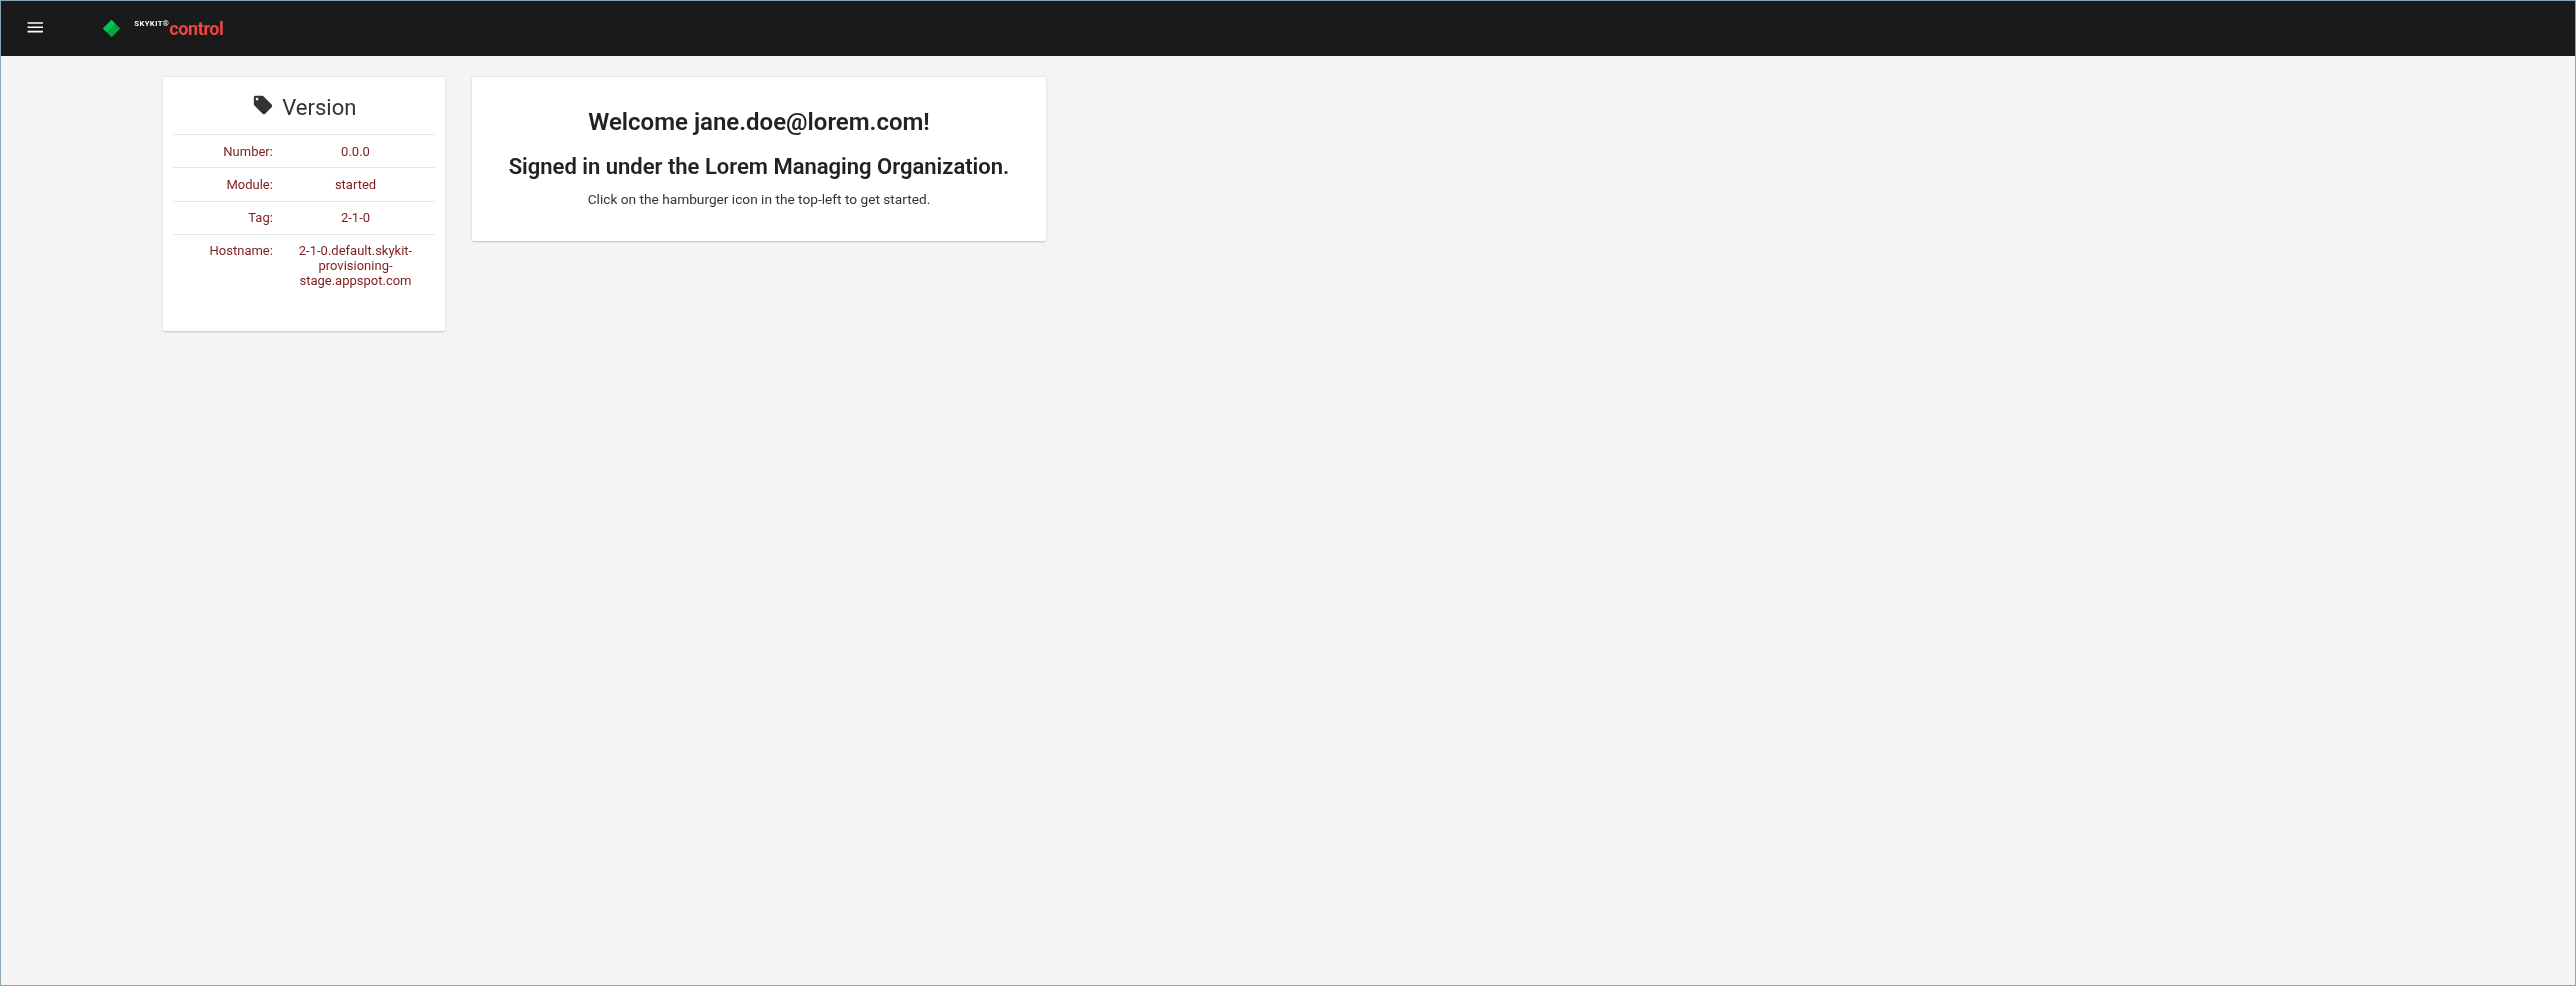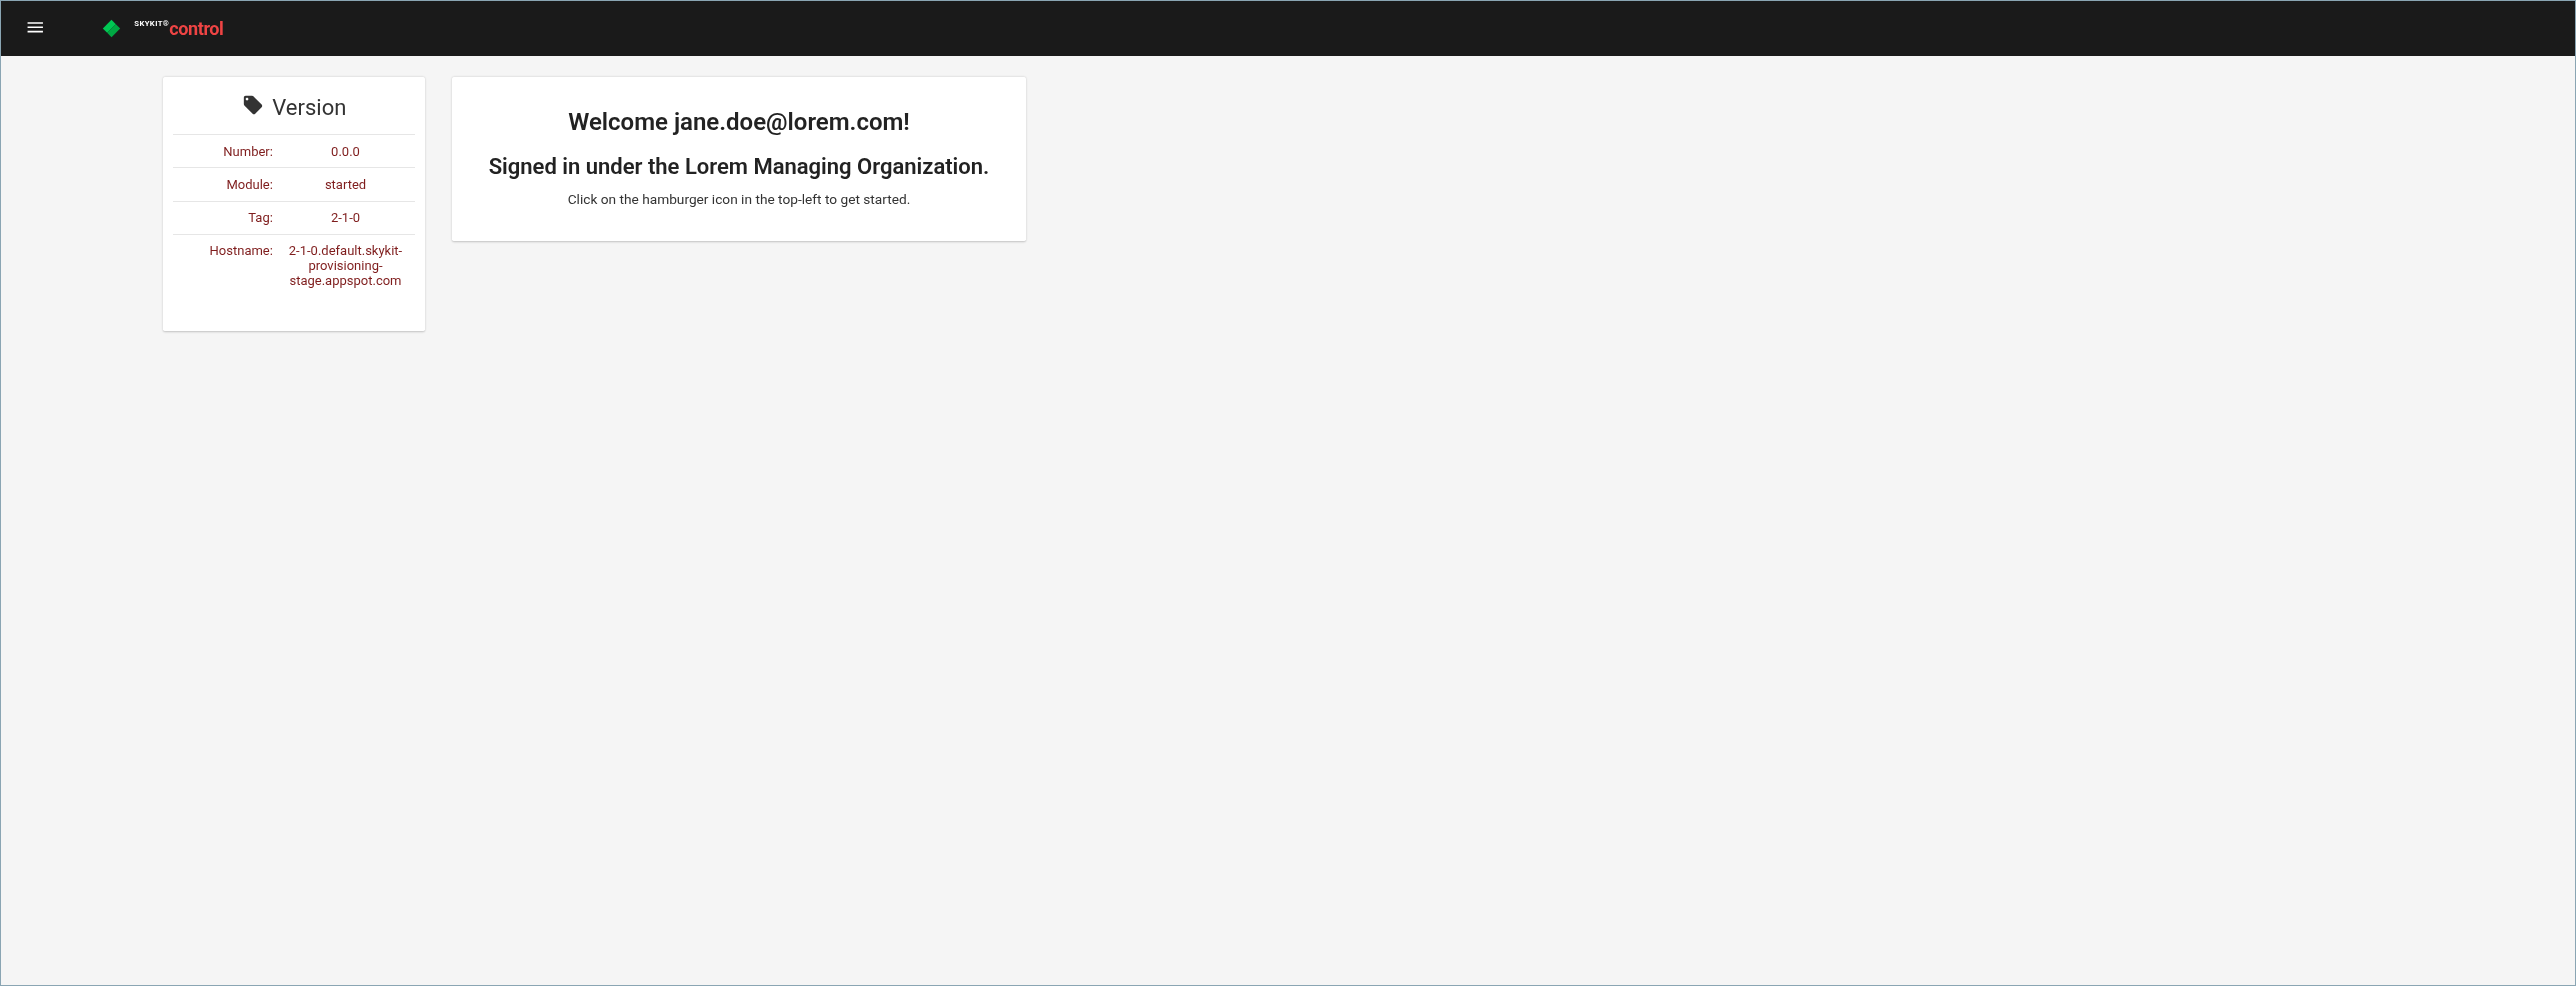--- a/index.html
+++ b/index.html
@@ -69,21 +69,21 @@
     gap: 27px;
     padding: 20.5px 0 20.5px 162px;
     align-items: flex-start;
   }
   .card {
     background: #fff;
     border-radius: 1.7px;
     box-shadow: 0 0.9px 2.6px rgba(0,0,0,0.12), 0 0.9px 1.7px rgba(0,0,0,0.1);
   }
   .version-card {
-    width: 262px;
+    width: 282px;
     padding: 17px 10.3px 34px 10.3px;
   }
   .version-title {
     display: flex;
     align-items: center;
     justify-content: center;
     gap: 8.6px;
     font-size: 22px;
     font-weight: 400;
     color: #333;

